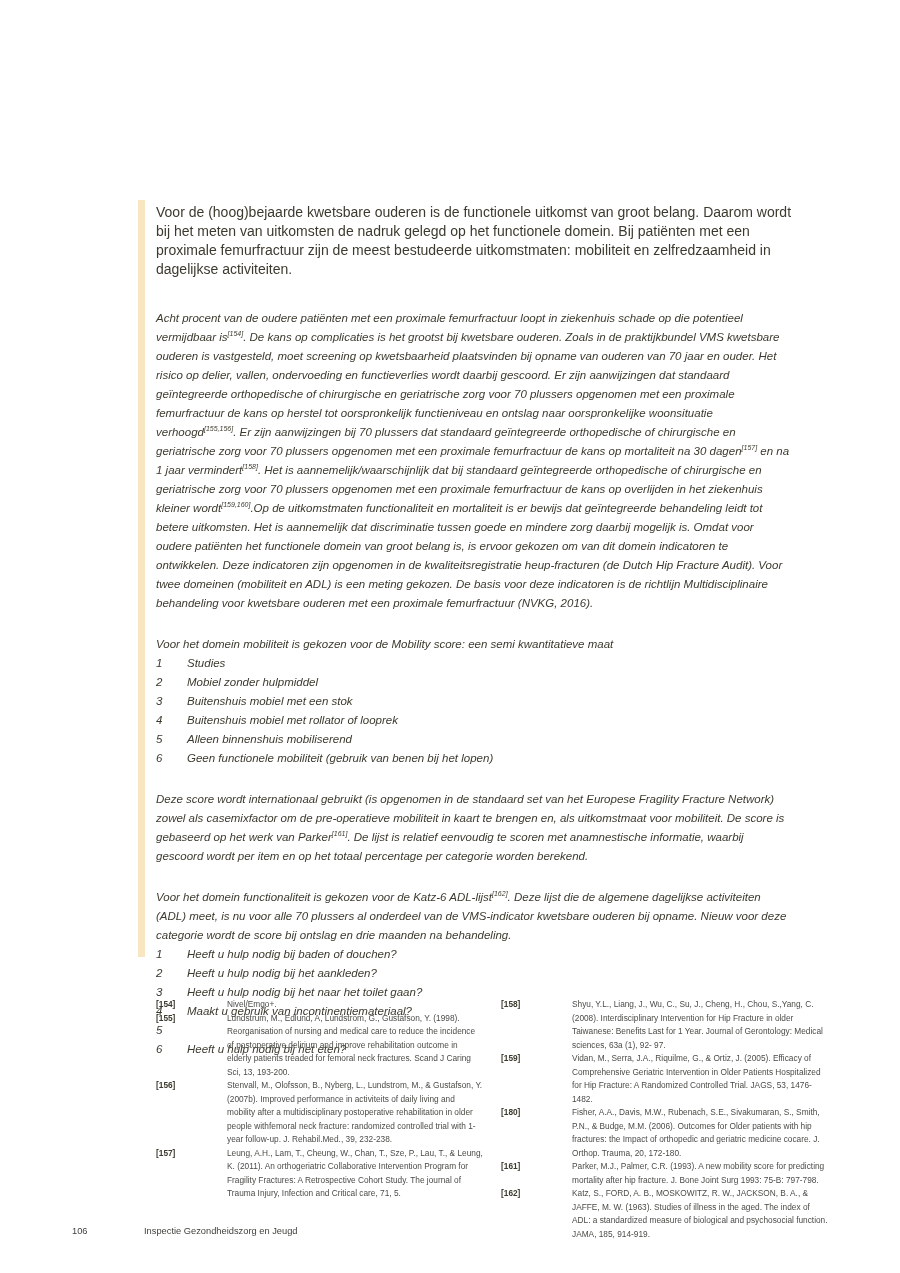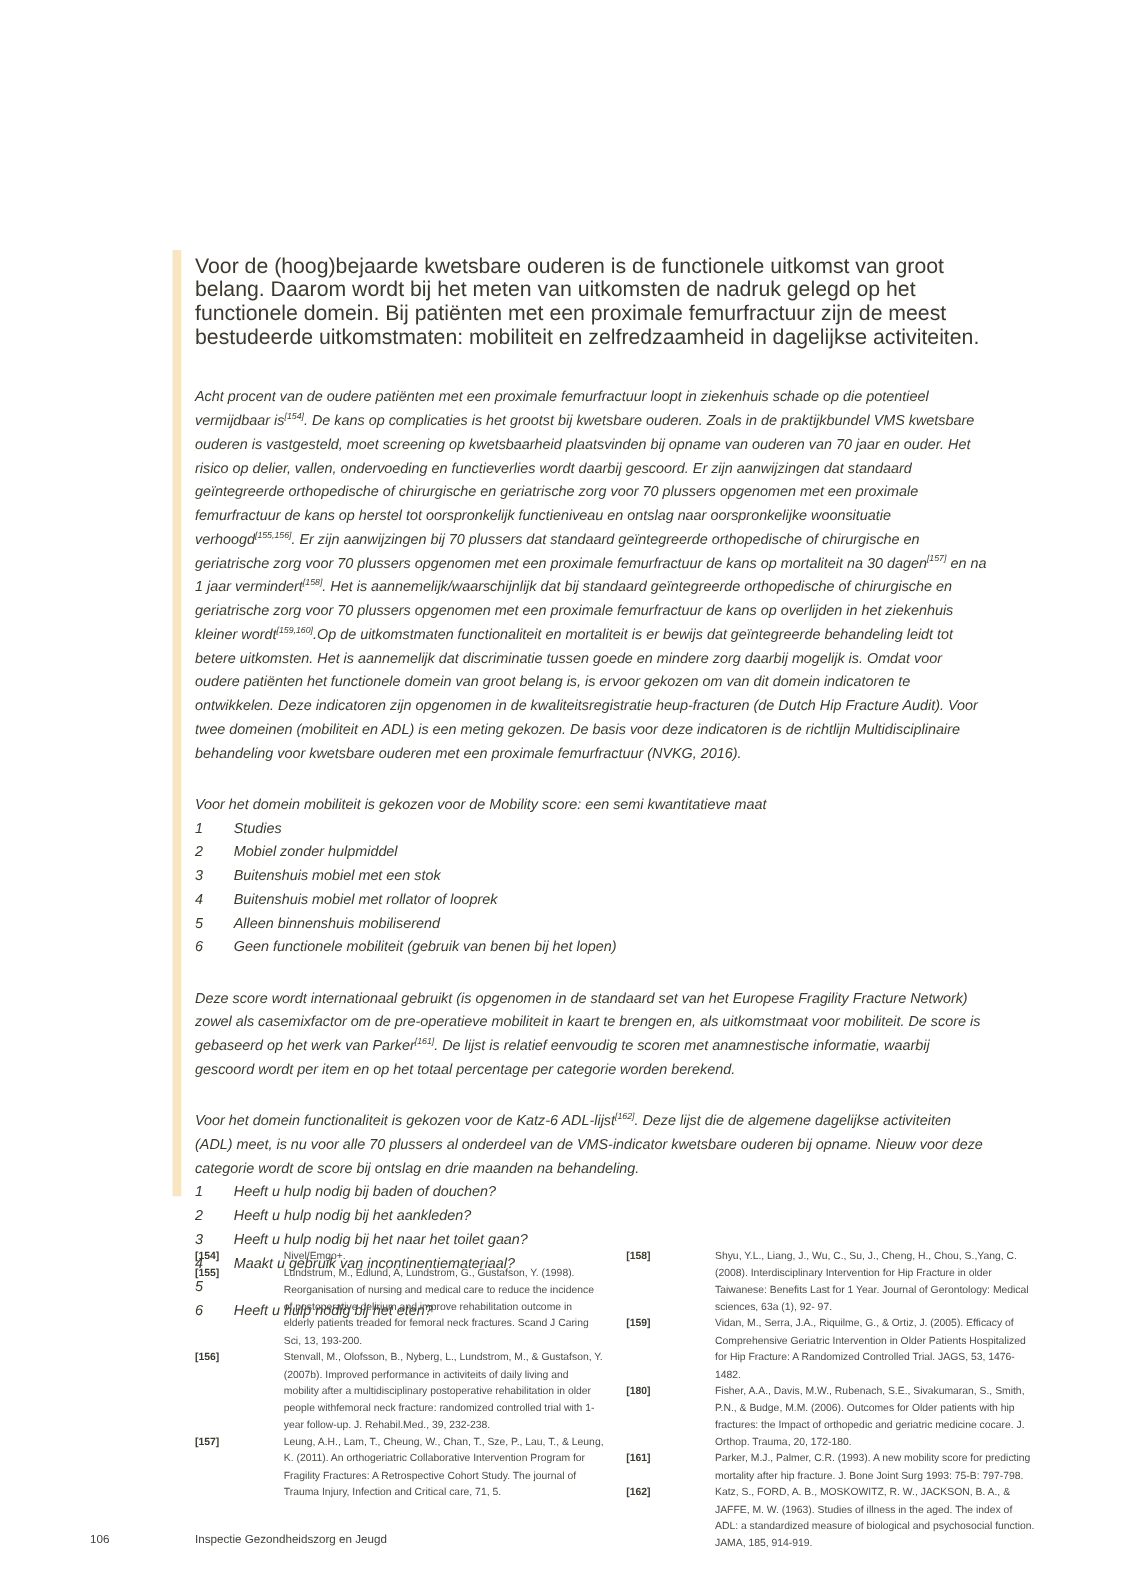--- a/index.html
+++ b/index.html
@@ -12,21 +12,21 @@
     overflow:hidden;
   }
   .page{position:absolute;inset:0;}
   .accent-bar{
     position:absolute;left:138px;top:200px;width:7px;height:757px;
   }
   .content{
     position:absolute;left:156px;top:203px;width:636px;
   }
   .intro{
-    font-size:17px;line-height:19px;color:#3c3a2e;
+    font-size:14px;line-height:19px;color:#3c3a2e;
     margin:0 0 0 0;
   }
   .body-block{font-style:italic;}
   .para{
     font-size:11.5px;line-height:19px;margin:0;
   }
   .gap-lg{height:30px;}
   .gap-md{height:22px;}
   sup{font-size:7px;line-height:0;vertical-align:super;}
   .numlist{margin:0;padding:0;list-style:none;}
@@ -47,21 +47,21 @@
   }
   .fn-entry .fn-num{
     width:27px;flex:0 0 27px;font-weight:bold;color:#3c3a2e;
   }
   .fn-entry .fn-text{flex:1;margin-left:44px;}
   .footer{
     position:absolute;left:0;top:1226px;width:900px;
     font-size:9.3px;color:#3f3f3b;
   }
   .footer .pageno{position:absolute;left:72px;top:0;}
-  .footer .pubname{position:absolute;left:156px;top:0;text-align:right;}
+  .footer .pubname{position:absolute;left:144px;top:0;text-align:right;}
 </style>
 </head>
 <body>
 
 <div class="page">
 
   <div class="accent-bar" style="background: rgb(248, 230, 194);"></div>
 
   <div class="content">
 

